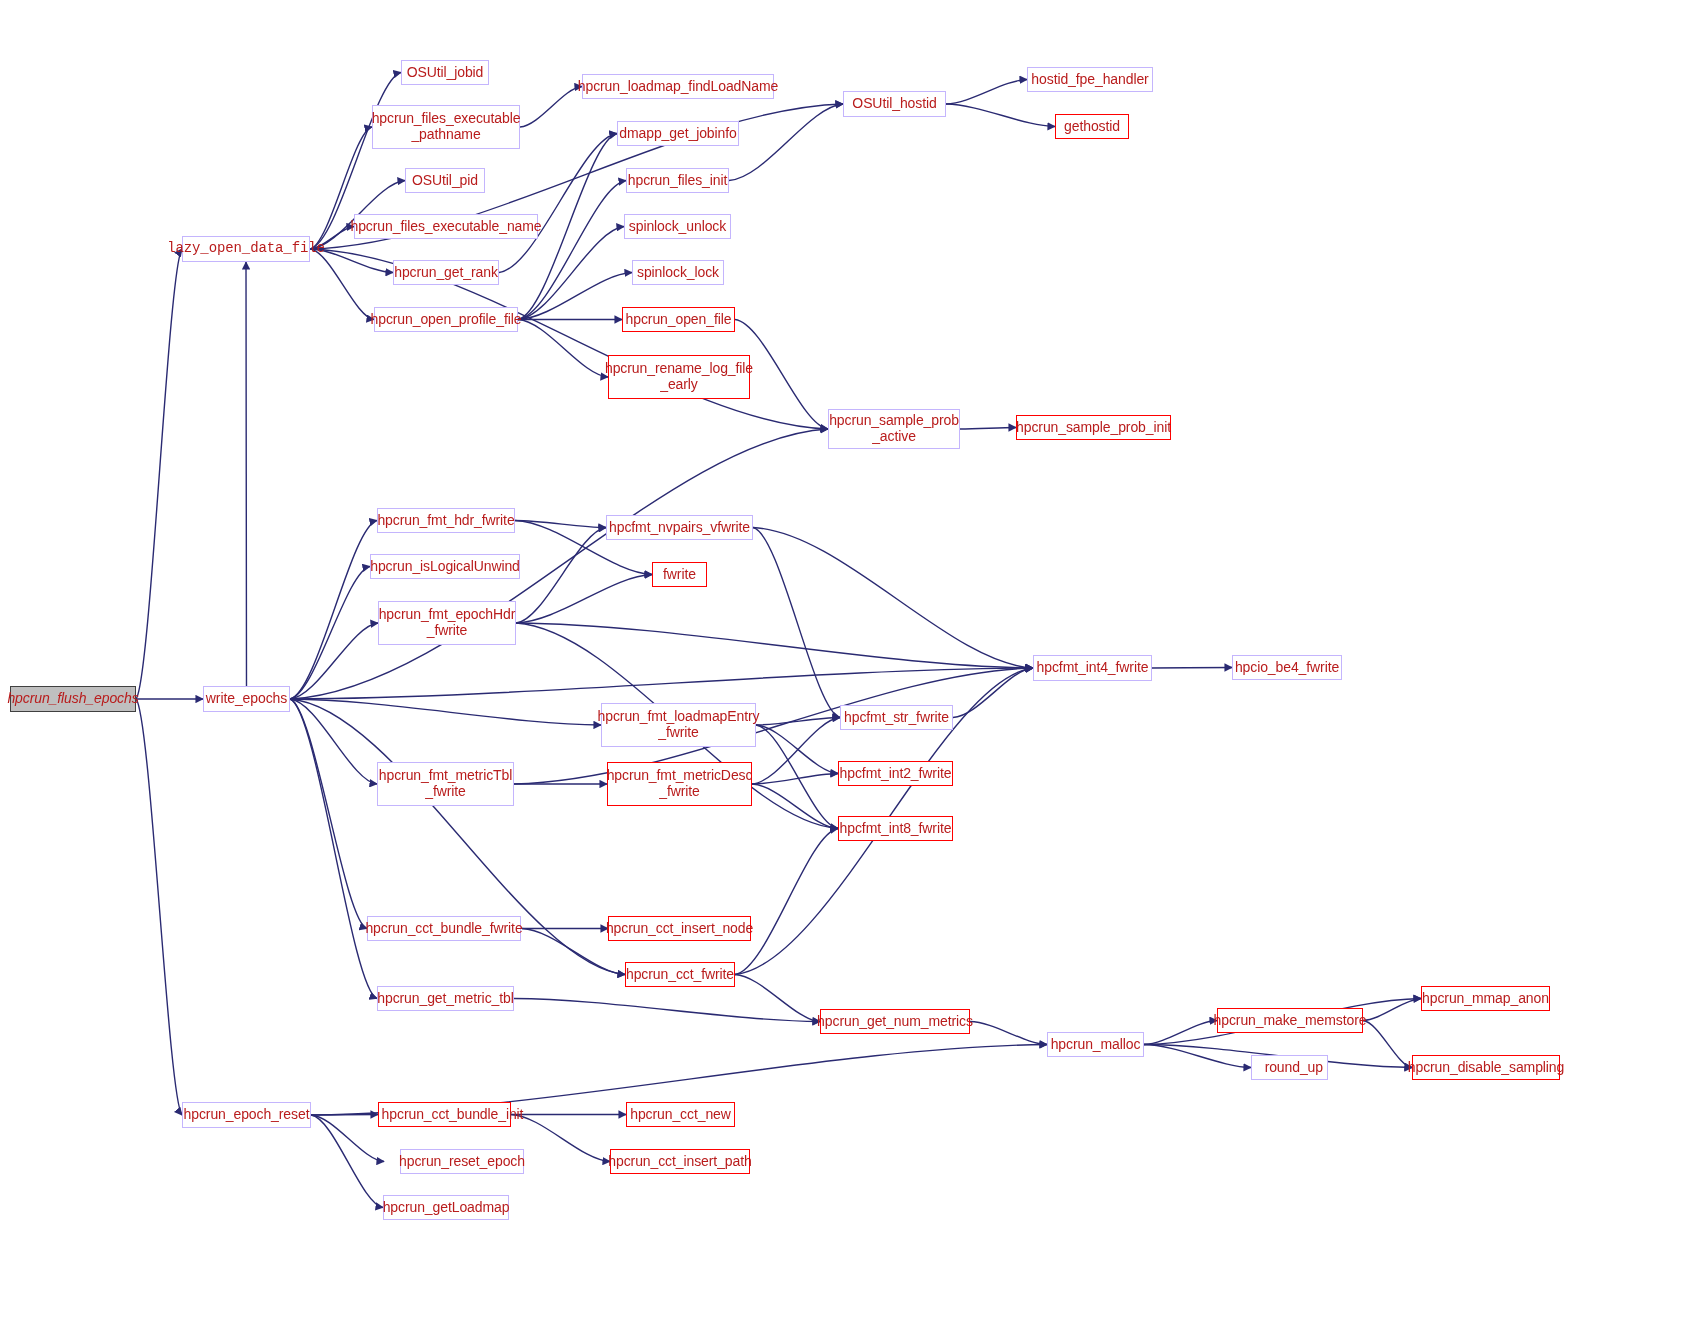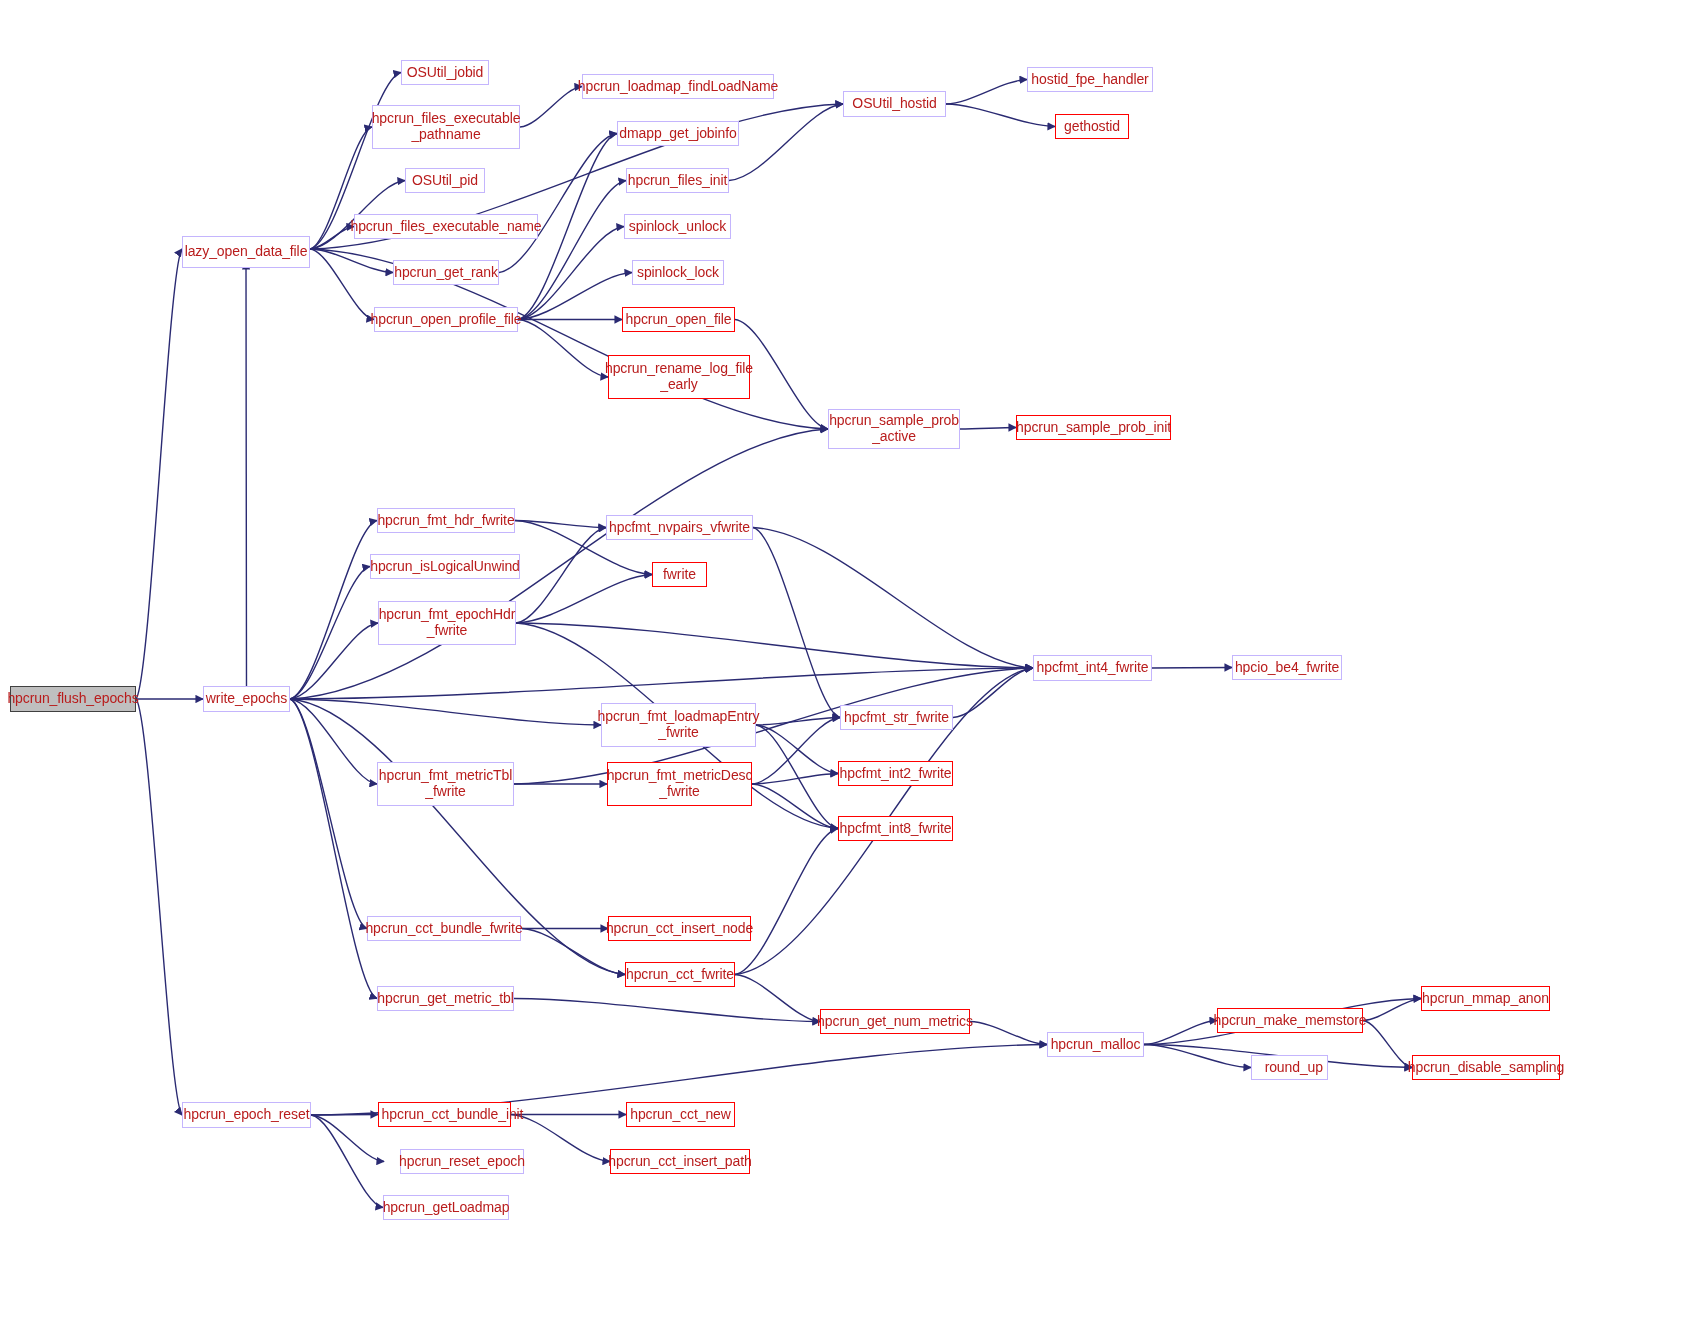--- a/index.html
+++ b/index.html
@@ -40,20 +40,21 @@
     letter-spacing: -0.1px;
     cursor: pointer;
     z-index: 3;
   }
   .node.red {
     border-color: #ff0000;
   }
   .node.root {
     background: #bfbfbf;
     border-color: #404040;
+    font-style: italic;
   }
   .node .lbl {
     display: block;
     padding: 0 4px;
   }
 </style>
 </head>
 <body>
 
 <div id="graph">
@@ -133,21 +134,21 @@
         <path d="M 311 1115 C 546.52 1112.744, 826.1999999999999 1046.756, 1047 1044.5" marker-end="url(#arrow)"></path>
         <path d="M 311 1115 C 332.44 1114.984, 357.9 1114.516, 378 1114.5" marker-end="url(#arrow)"></path>
         <path d="M 311 1115 C 334.36 1116.488, 362.1 1160.012, 384 1161.5" marker-end="url(#arrow)"></path>
         <path d="M 311 1115 C 334.04 1117.96, 361.4 1204.54, 383 1207.5" marker-end="url(#arrow)"></path>
         <path d="M 511 1114.5 C 547.8 1114.5, 591.5 1114.5, 626 1114.5" marker-end="url(#arrow)"></path>
         <path d="M 511 1114.5 C 542.68 1116.004, 580.3 1159.996, 610 1161.5" marker-end="url(#arrow)"></path>
       </g>
   </svg>
   <div id="node-layer">
       <div class="node root" style="left: 10px; top: 686px; width: 126px; height: 26px;"><span class="lbl">hpcrun_flush_epochs</span></div>
-      <div class="node" style="left: 182px; top: 236px; width: 128px; height: 32px;"><span class="lbl">lazy_open_data_file</span></div>
+      <div class="node" style="left: 182px; top: 236px; width: 128px; height: 26px; font-family: Liberation Mono, monospace;"><span class="lbl">lazy_open_data_file</span></div>
       <div class="node" style="left: 203px; top: 686px; width: 87px; height: 26px;"><span class="lbl">write_epochs</span></div>
       <div class="node" style="left: 182px; top: 1102px; width: 129px; height: 26px;"><span class="lbl">hpcrun_epoch_reset</span></div>
       <div class="node" style="left: 401px; top: 60px; width: 88px; height: 25px;"><span class="lbl">OSUtil_jobid</span></div>
       <div class="node" style="left: 372px; top: 105px; width: 148px; height: 44px;"><span class="lbl">hpcrun_files_executable
 _pathname</span></div>
       <div class="node" style="left: 405px; top: 168px; width: 80px; height: 25px;"><span class="lbl">OSUtil_pid</span></div>
       <div class="node" style="left: 354px; top: 214px; width: 184px; height: 25px;"><span class="lbl">hpcrun_files_executable_name</span></div>
       <div class="node" style="left: 393px; top: 260px; width: 106px; height: 25px;"><span class="lbl">hpcrun_get_rank</span></div>
       <div class="node" style="left: 374px; top: 307px; width: 144px; height: 25px;"><span class="lbl">hpcrun_open_profile_file</span></div>
       <div class="node" style="left: 582px; top: 74px; width: 192px; height: 25px;"><span class="lbl">hpcrun_loadmap_findLoadName</span></div>

